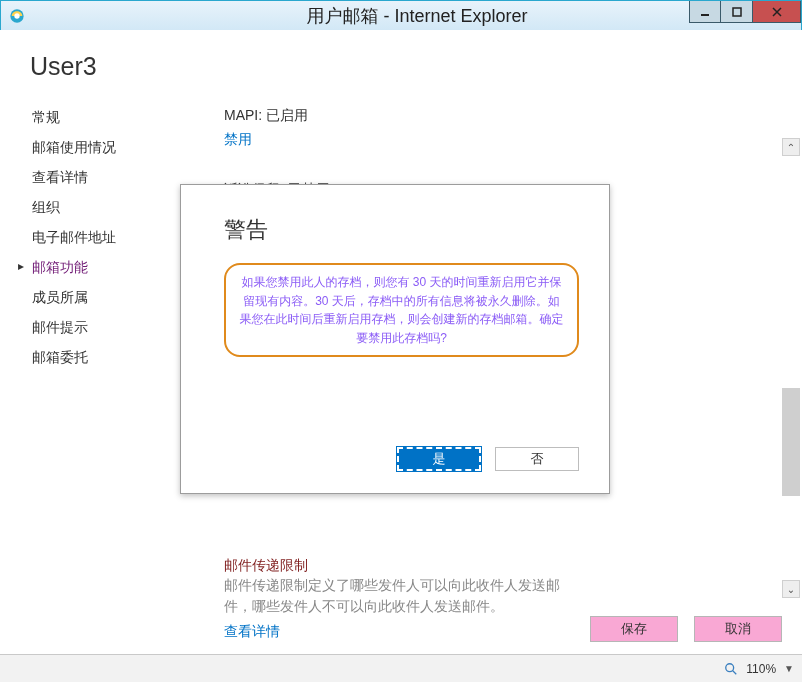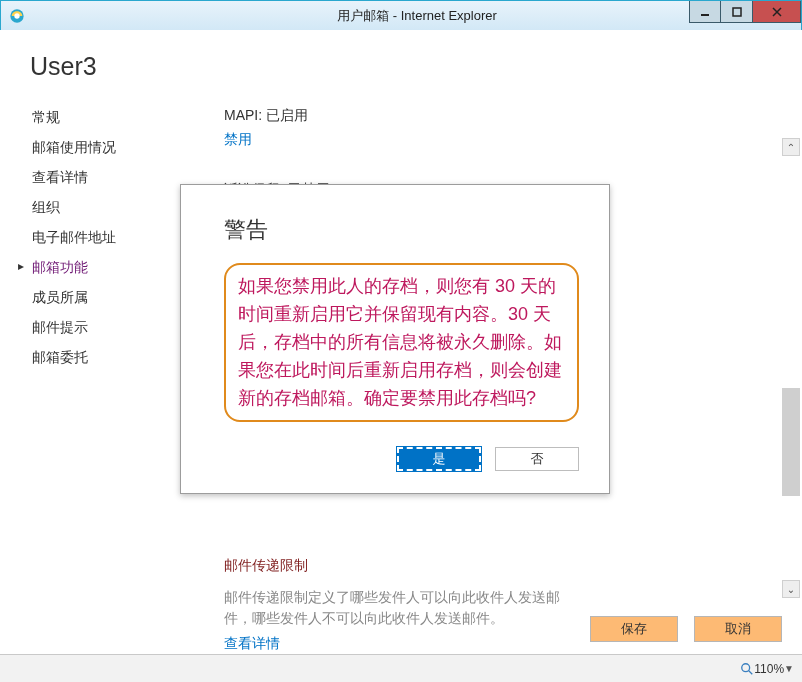--- a/index.html
+++ b/index.html
@@ -9,59 +9,59 @@
       background: #fff; overflow: hidden;
       border: 1px solid #2aa7ce;
     }
     
     .titlebar {
       height: 30px; background: linear-gradient(#e8f3fb,#d2e8f6);
       border-bottom: 1px solid #2aa7ce;
       display: flex; align-items: center; position: relative;
     }
     .titlebar .ie-icon { width: 16px; height: 16px; margin: 0 8px; }
-    .titlebar .title { flex:1; text-align:center; font-size:13px; color:#222; }
+    .titlebar .title { flex:1; text-align:center; font-size:18px; color:#222; }
     .winbtns { display:flex; height:22px; position:absolute; right:0; top:0; }
     .winbtn { width:32px; height:22px; border:1px solid #3a5a6a; border-top:none; display:flex; align-items:center; justify-content:center; font-size:11px; }
     .winbtn.min { background:#c7d9e3; }
     .winbtn.max { background:#c7d9e3; border-left:none; }
     .winbtn.close { background:#c75050; border-left:none; color:#fff; width:48px; }
     
     .client { position:absolute; top:30px; left:0; right:0; bottom:28px; background:#fff; padding: 18px 10px 10px 18px; }
     .username { font-size:25px; color:#333; margin: 4px 0 22px 12px; }
     .layout { display:flex; }
     .sidebar { width:150px; }
     .nav-item { font-size:14px; color:#333; padding:6px 4px 6px 14px; position:relative; cursor:pointer; }
     .nav-item.selected { color:#701a75; }
     .nav-item.selected::before { content:"▸"; position:absolute; left:0; top:6px; font-size:12px; color:#333; }
     .main { flex:1; font-size:14px; color:#333; padding-left: 56px; position:relative; }
     .mapi-row { margin-top:4px; }
     .linkish { color:#0072c6; cursor:pointer; display:inline-block; margin-top:6px; }
     .cutline { margin-top:32px; color:#333; }
     .section2 { margin-top: 358px; }
     .section2 .sec-title { color:#7f1d1d;font-family:Liberation Serif, serif; }
-    .section2 .sec-body { color:#888; line-height:1.5; margin-top:12px; max-width:360px; }
+    .section2 .sec-body { color:#888; line-height:1.5; margin-top:0; max-width:360px; }
     .bottom-actions { position:absolute; right:20px; bottom:12px; display:flex; gap:16px; }
-    .btn { min-width:88px; height:26px; border:1px solid #b6b6b6; background:#fdba74; font-size:13px; color:#333; display:flex; align-items:center; justify-content:center; cursor:pointer; }
+    .btn { min-width:88px; height:26px; border:1px solid #b6b6b6; background:#f9a8d4; font-size:13px; color:#333; display:flex; align-items:center; justify-content:center; cursor:pointer; }
     .rscroll { position:absolute; right:2px; top:108px; bottom:56px; width:18px; }
     .rscroll .arrow { width:18px; height:18px; background:#eee; border:1px solid #cfcfcf; display:flex; align-items:center; justify-content:center; font-size:10px; color:#555; }
     .rscroll .arrow.up { position:absolute; top:0; }
     .rscroll .arrow.down { position:absolute; bottom:0; }
     .rscroll .thumb { position:absolute; top:250px; width:18px; height:108px; background:#cfcfcf; }
     
     .dialog { position:absolute; left:180px; top:154px; width:430px; height:310px; background:#fff; border:1px solid #9c9c9c; box-shadow:0 2px 6px rgba(0,0,0,.25); padding:30px 30px 18px 43px; }
     .dialog .dlg-title { font-size:22px; color:#333; margin-bottom:18px; }
     .dialog .dlg-body-wrap { border:2px solid #e08a1c; border-radius:16px; padding:8px 12px; }
-    .dialog .dlg-body { font-size:18px; color:#be185d; line-height:1.55; }
+    .dialog .dlg-body { font-size:12px; color:#8b5cf6; line-height:1.55;text-align:center; }
     .dlg-actions { position:absolute; bottom:22px; right:30px; display:flex; gap:14px; }
     .dlg-btn { width:84px; height:24px; display:flex; align-items:center; justify-content:center; font-size:13px; cursor:pointer; }
     .dlg-btn.yes { background:#0072c6; color:#fff; border:2px dashed #fff; outline:1px solid #0072c6; }
     .dlg-btn.no { background:#fff; color:#333; border:1px solid #bdbdbd; }
     
-    .statusbar { position:absolute; left:0; right:0; bottom:0; height:28px; border-top:1px solid #c9c9c9; background:#f2f2f2; display:flex; align-items:center; justify-content:flex-end; padding:0 8px; font-size:12px; color:#333; }
+    .statusbar { position:absolute; left:0; right:0; bottom:0; height:28px; border-top:1px solid #c9c9c9; background:#f2f2f2; display:flex; align-items:center; justify-content:flex-end; padding:0 8px; font-size:12px; color:#333; gap:8px; }
     .zoom-icon { width:14px; height:14px; fill:#3a7fbf; }
     .dd-arrow { font-size:10px; color:#555; }
   </style>
 </head>
 <body>
 
 <div class="titlebar">
   <svg class="ie-icon" viewBox="0 0 24 24">
     <circle cx="12" cy="12" r="10" fill="#2aa7ce"></circle>
     <path d="M4 12c0-4 4-7 8-7s8 3 8 7H4z" fill="#ffd34e"></path>

